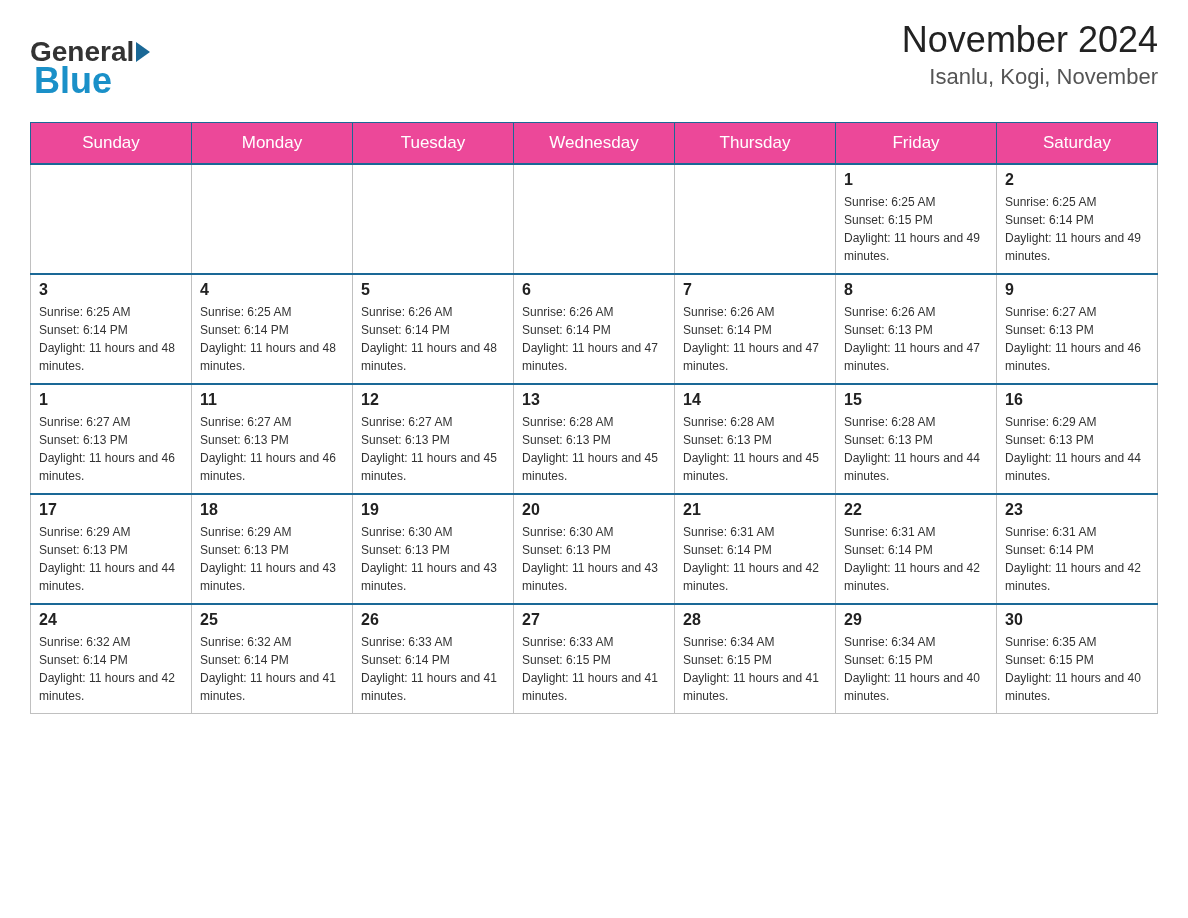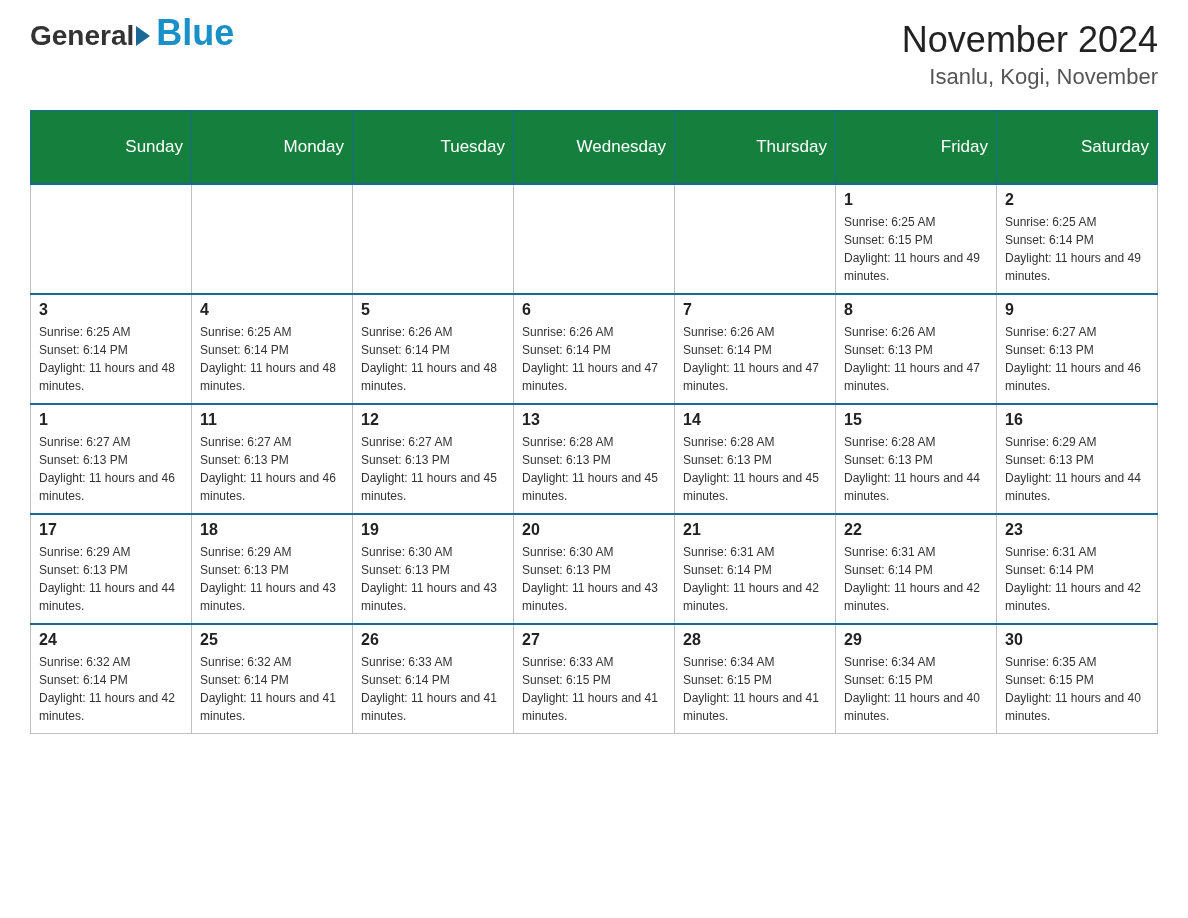--- a/index.html
+++ b/index.html
@@ -11,22 +11,23 @@
       min-height: 918px;
     }
     .header-area {
       display: flex;
       justify-content: space-between;
       align-items: flex-start;
       margin-bottom: 20px;
     }
     .logo-area {
       display: flex;
-      flex-direction: row;
+      flex-direction: column;
       align-items: flex-start;
+      margin-top: 16px;
     }
     .logo-text {
       display: flex;
       align-items: center;
       font-size: 28px;
       font-weight: bold;
       color: #333;
     }
     .logo-general { color: #333; }
     .logo-arrow {
@@ -55,26 +56,26 @@
       font-size: 22px;
       color: #555;
       margin-top: 4px;
     }
     .calendar-table {
       width: 100%;
       border-collapse: collapse;
       border: 1px solid #a0a0a0;
     }
     .calendar-table th {
-      background-color: #15803d;
+      background-color: #ec4899;
       color: #fff;
       font-size: 17px;
       font-weight: normal;
-      padding: 26px 8px;
-      text-align: right;
+      padding: 10px 8px;
+      text-align: center;
       border: 1px solid #1a6896;
     }
     .calendar-table td {
       vertical-align: top;
       padding: 6px 8px 8px 8px;
       border: 1px solid #c0c0c0;
       width: calc(100% / 7);
       font-size: 13px;
       color: #333;
       min-height: 100px;

